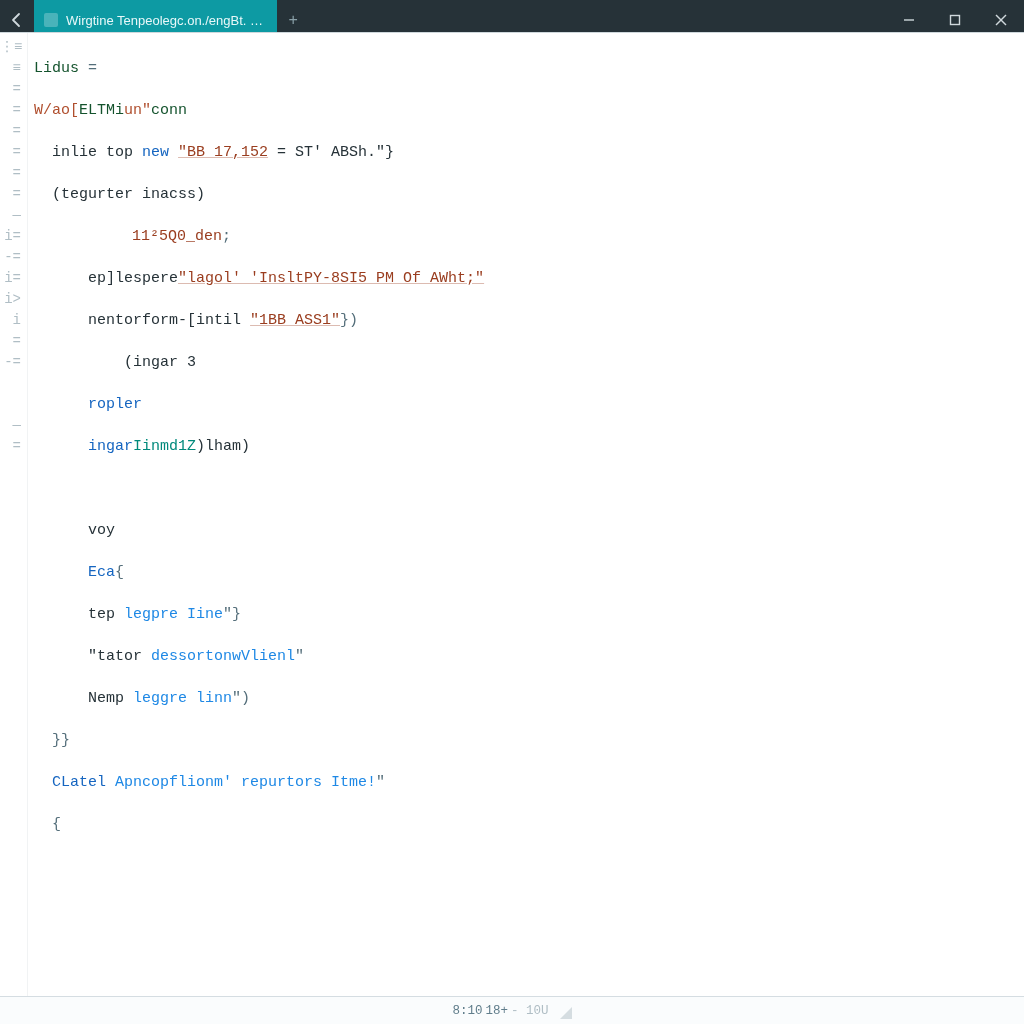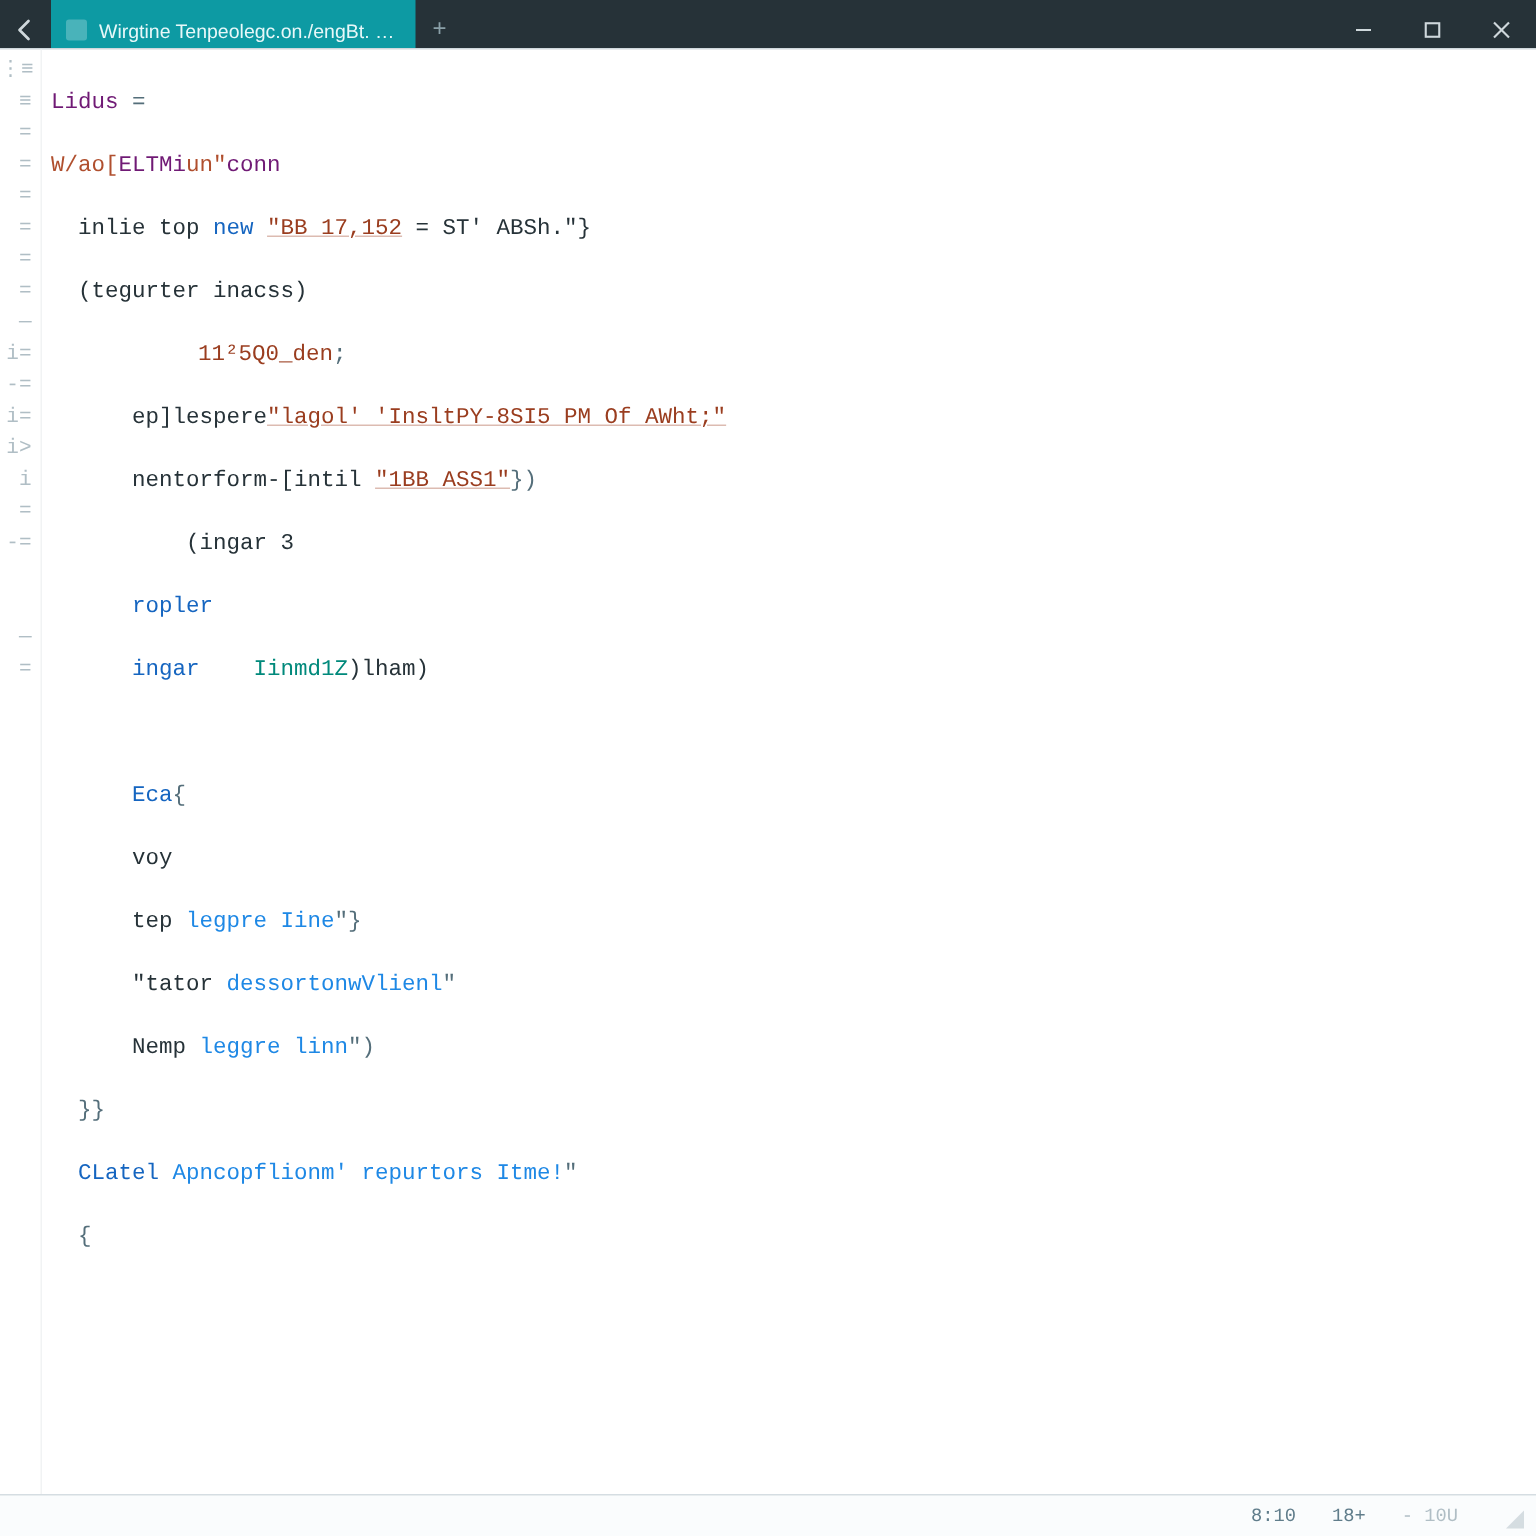--- a/index.html
+++ b/index.html
@@ -35,31 +35,31 @@
     font-size: 14px; line-height: 21px; text-align: right; color: #b0bec5; user-select: none;
     border-right: 1px solid #f1f3f4;
   }
   .gutter div { padding-right: 6px; height: 21px; }
   .code {
     flex: 1; padding: 4px 0 0 6px; font-family: Consolas, "Courier New", monospace; font-size: 15px;
     line-height: 21px; white-space: pre; color: #263238; overflow: hidden;
   }
   .code .row { height: 21px; }
   .tk-hdr  { color: #b04f2e; }
-  .tk-hdr2 { color: #701a75; margin-top: 32px; }
+  .tk-hdr2 { color: #14532d; margin-top: 32px; }
   .tk-str  { color: #9a3d1f; text-decoration: underline; text-decoration-color: rgba(154,61,31,.35); }
   .tk-num  { color: #9a3d1f; margin-left: 44px; }
   .tk-kw   { color: #1565c0; }
   .tk-kw2  { color: #1e88e5; }
-  .tk-id   { color: #00897b; margin-left: 36px; }
+  .tk-id   { color: #00897b; }
   .tk-punc { color: #546e7a; }
   .statusbar {
     position: absolute; bottom: 0; left: 0; right: 0; height: 28px; border-top: 1px solid #d5dde2;
-    background: #fafcfd; display: flex; align-items: center; justify-content: flex-end;
-    font-size: 12.5px; color: #607d8b; padding: 0 8px; gap: 24px;
+    background: #fafcfd; display: flex; align-items: center; justify-content: center;
+    font-size: 12.5px; color: #607d8b; padding: 0 8px; gap: 3px;
     font-family: Consolas, "Courier New", monospace;
   }
   .statusbar .muted { color: #b0bec5; }
   .statusbar .resize { width: 16px; height: 16px; position: relative; margin-left: 4px; }
   .statusbar .resize::before {
     content: ""; position: absolute; right: 0; bottom: 0; width: 0; height: 0;
     border-style: solid; border-width: 0 0 12px 12px; border-color: transparent transparent #b0bec5 transparent;
     opacity: .5;
   }
 </style>
@@ -129,22 +129,22 @@
 <div class="row"><span class="tk-hdr">W/ao[</span><span class="tk-hdr2">ELTMi</span><span class="tk-hdr">un"</span><span class="tk-hdr2">conn</span></div>
 <div class="row">  <span>inlie top </span><span class="tk-kw">new </span><span class="tk-str">"BB 17,152</span><span> = ST' ABSh."}</span></div>
 <div class="row">  <span>(tegurter inacss)</span></div>
 <div class="row">      <span class="tk-num">11²5Q0_den</span><span class="tk-punc">;</span></div>
 <div class="row">      <span>ep]lespere</span><span class="tk-str">"lagol' 'InsltPY-8SI5 PM Of AWht;"</span></div>
 <div class="row">      <span>nentorform-[intil </span><span class="tk-str">"1BB ASS1"</span><span class="tk-punc">})</span></div>
 <div class="row">          <span>(ingar 3</span></div>
 <div class="row">      <span class="tk-kw">ropler</span></div>
 <div class="row">      <span class="tk-kw">ingar</span><span class="tk-id">Iinmd1Z</span><span>)lham)</span></div>
 <div class="row"><span></span></div>
+<div class="row">      <span>voy</span></div>
 <div class="row">      <span class="tk-kw">Eca</span><span class="tk-punc">{</span></div>
-<div class="row">      <span>voy</span></div>
 <div class="row">      <span>tep </span><span class="tk-kw2">legpre Iine</span><span class="tk-punc">"}</span></div>
 <div class="row">      <span>"tator </span><span class="tk-kw2">dessortonwVlienl</span><span class="tk-punc">"</span></div>
 <div class="row">      <span>Nemp </span><span class="tk-kw2">leggre linn</span><span class="tk-punc">")</span></div>
 <div class="row">  <span class="tk-punc">}}</span></div>
 <div class="row">  <span class="tk-kw">CLatel </span><span class="tk-kw2">Apncopflionm' repurtors Itme!</span><span class="tk-punc">"</span></div>
 <div class="row">  <span class="tk-punc">{</span></div>
   </div>
 </div>
 
 <div class="statusbar">

